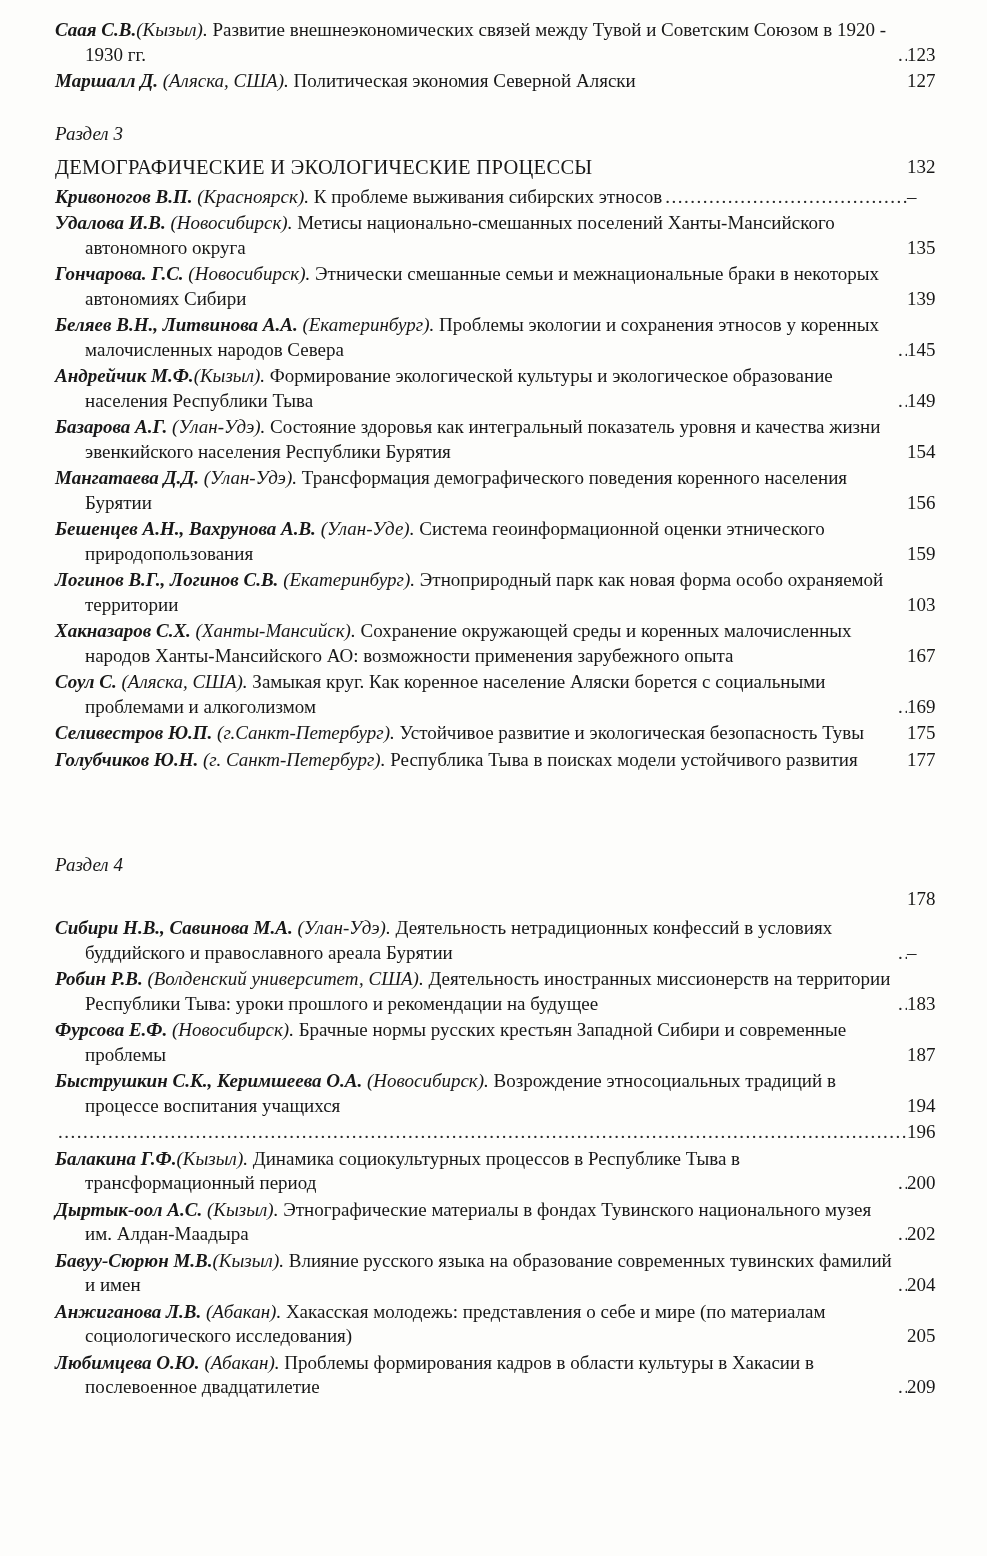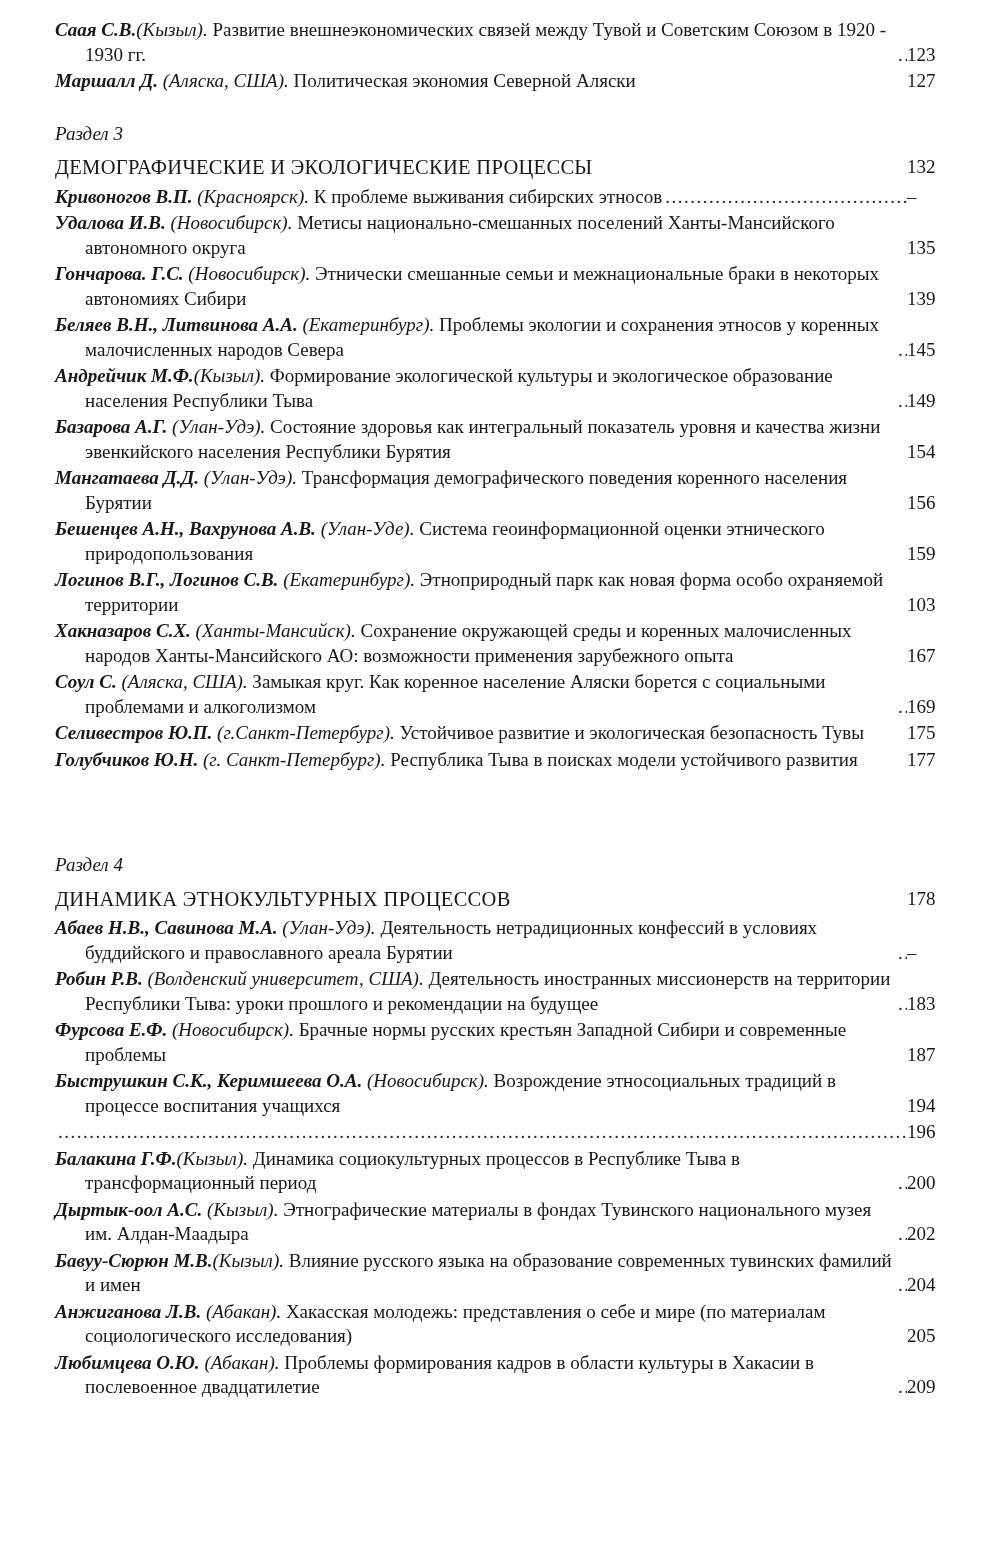--- a/index.html
+++ b/index.html
@@ -188,28 +188,27 @@
   <div class="entry">
     <span class="entry-text"><span class="author">Голубчиков Ю.Н.</span><span class="loc"> (г. Санкт-Петербург).</span>
       <span class="title">Республика Тыва в поисках модели устойчивого развития</span></span>
     <span class="filler"></span>
     <span class="pg">177</span>
   </div>
 
   <div class="section gap-large">
     <div class="section-label">Раздел 4</div>
     <div class="section-title-row">
-      <span class="section-title">ДИНАМИКА ЭТНОКУЛЬТУРНЫХ ПРОЦЕССОВ</span>
       <span class="filler"></span>
       <span class="pg">178</span>
     </div>
   </div>
 
   <div class="entry">
-    <span class="entry-text"><span class="author">Абаев Н.В., Савинова М.А.</span><span class="loc"> (Улан-Удэ).</span>
+    <span class="entry-text"><span class="author">Сибири Н.В., Савинова М.А.</span><span class="loc"> (Улан-Удэ).</span>
       <span class="title">Деятельность нетрадиционных конфессий в условиях буддийского и православного ареала Бурятии</span></span>
     <span class="filler dots"></span>
     <span class="pg">–</span>
   </div>
 
   <div class="entry">
     <span class="entry-text"><span class="author">Робин Р.В.</span><span class="loc"> (Волденский университет, США).</span>
       <span class="title">Деятельность иностранных миссионерств на территории Республики Тыва: уроки прошлого и рекомендации на будущее</span></span>
     <span class="filler dots"></span>
     <span class="pg">183</span>

